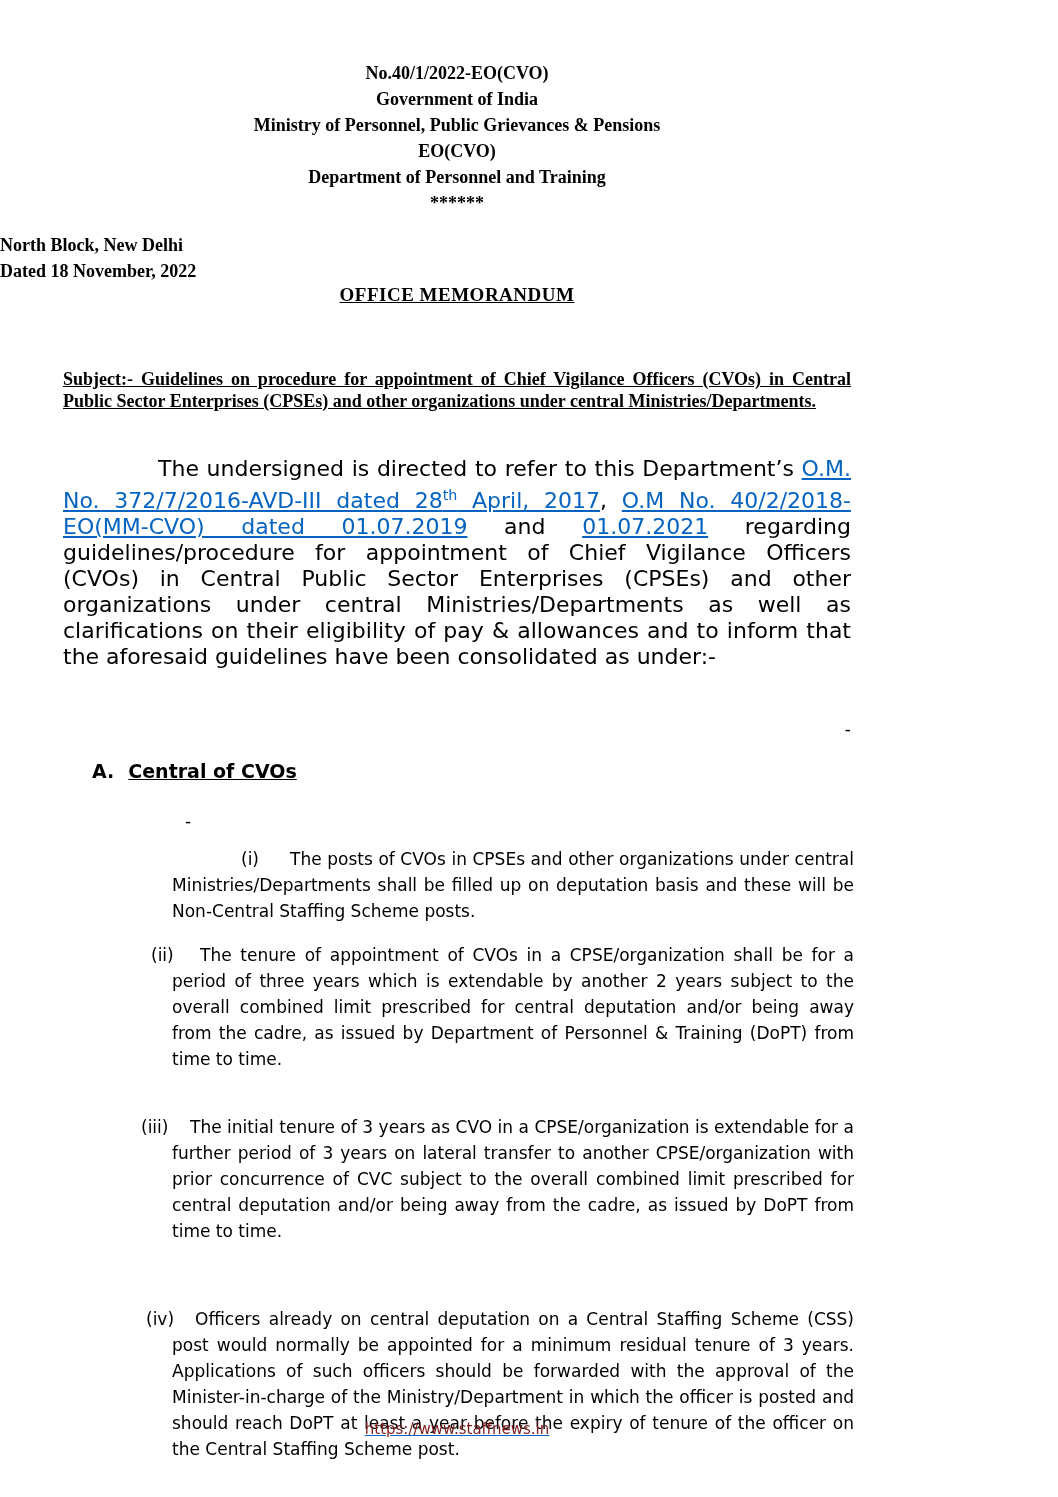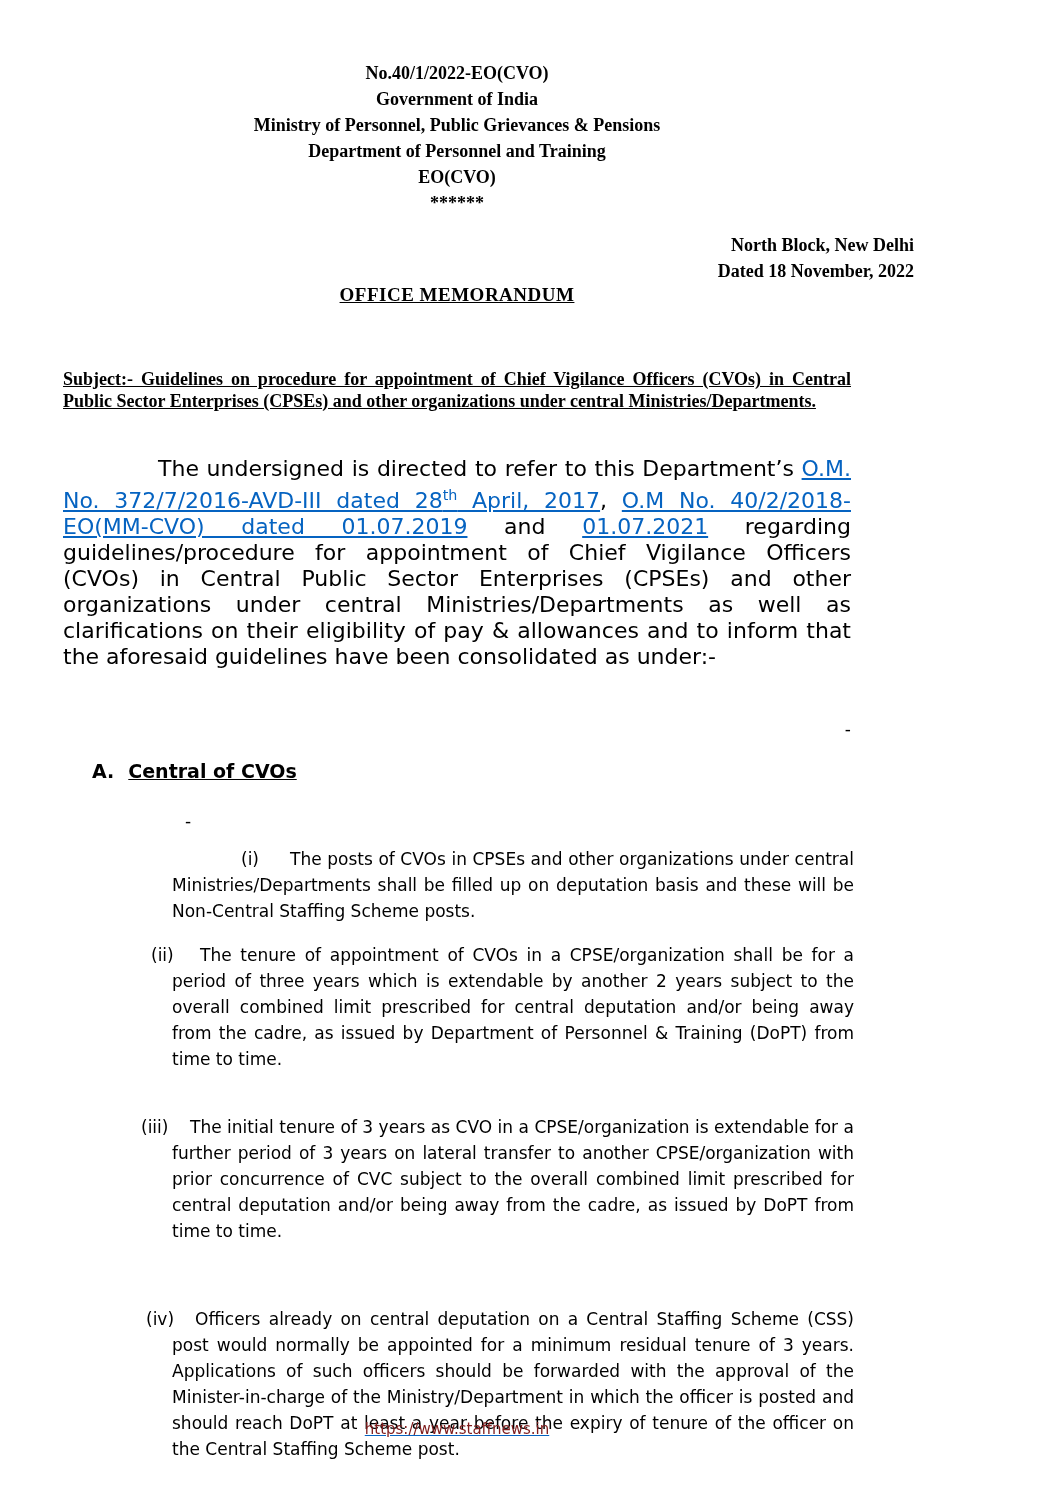--- a/index.html
+++ b/index.html
@@ -16,21 +16,21 @@
   .header-block {
     padding-top:60px;
     text-align:center;
     font-family:"Liberation Serif", serif;
     font-weight:bold;
     font-size:18px;
     line-height:26px;
   }
   .place-date {
     margin-top:16px;
-    text-align:right;
+    text-align:left;
     font-family:"Liberation Serif", serif;
     font-weight:bold;
     font-size:18px;
     line-height:26px;
   }
   .om-title {
     text-align:center;
     font-family:"Liberation Serif", serif;
     font-weight:bold;
     font-size:19px;
@@ -114,22 +114,22 @@
 </style>
 </head>
 <body>
 
 <div class="page">
 
   <div class="header-block">
     <div>No.40/1/2022-EO(CVO)</div>
     <div>Government of India</div>
     <div>Ministry of Personnel, Public Grievances &amp; Pensions</div>
+    <div>EO(CVO)</div>
     <div>Department of Personnel and Training</div>
-    <div>EO(CVO)</div>
     <div>******</div>
   </div>
 
   <div class="place-date">
     <div>North Block, New Delhi</div>
     <div>Dated 18 November, 2022</div>
   </div>
 
   <div class="om-title">OFFICE MEMORANDUM</div>
 

